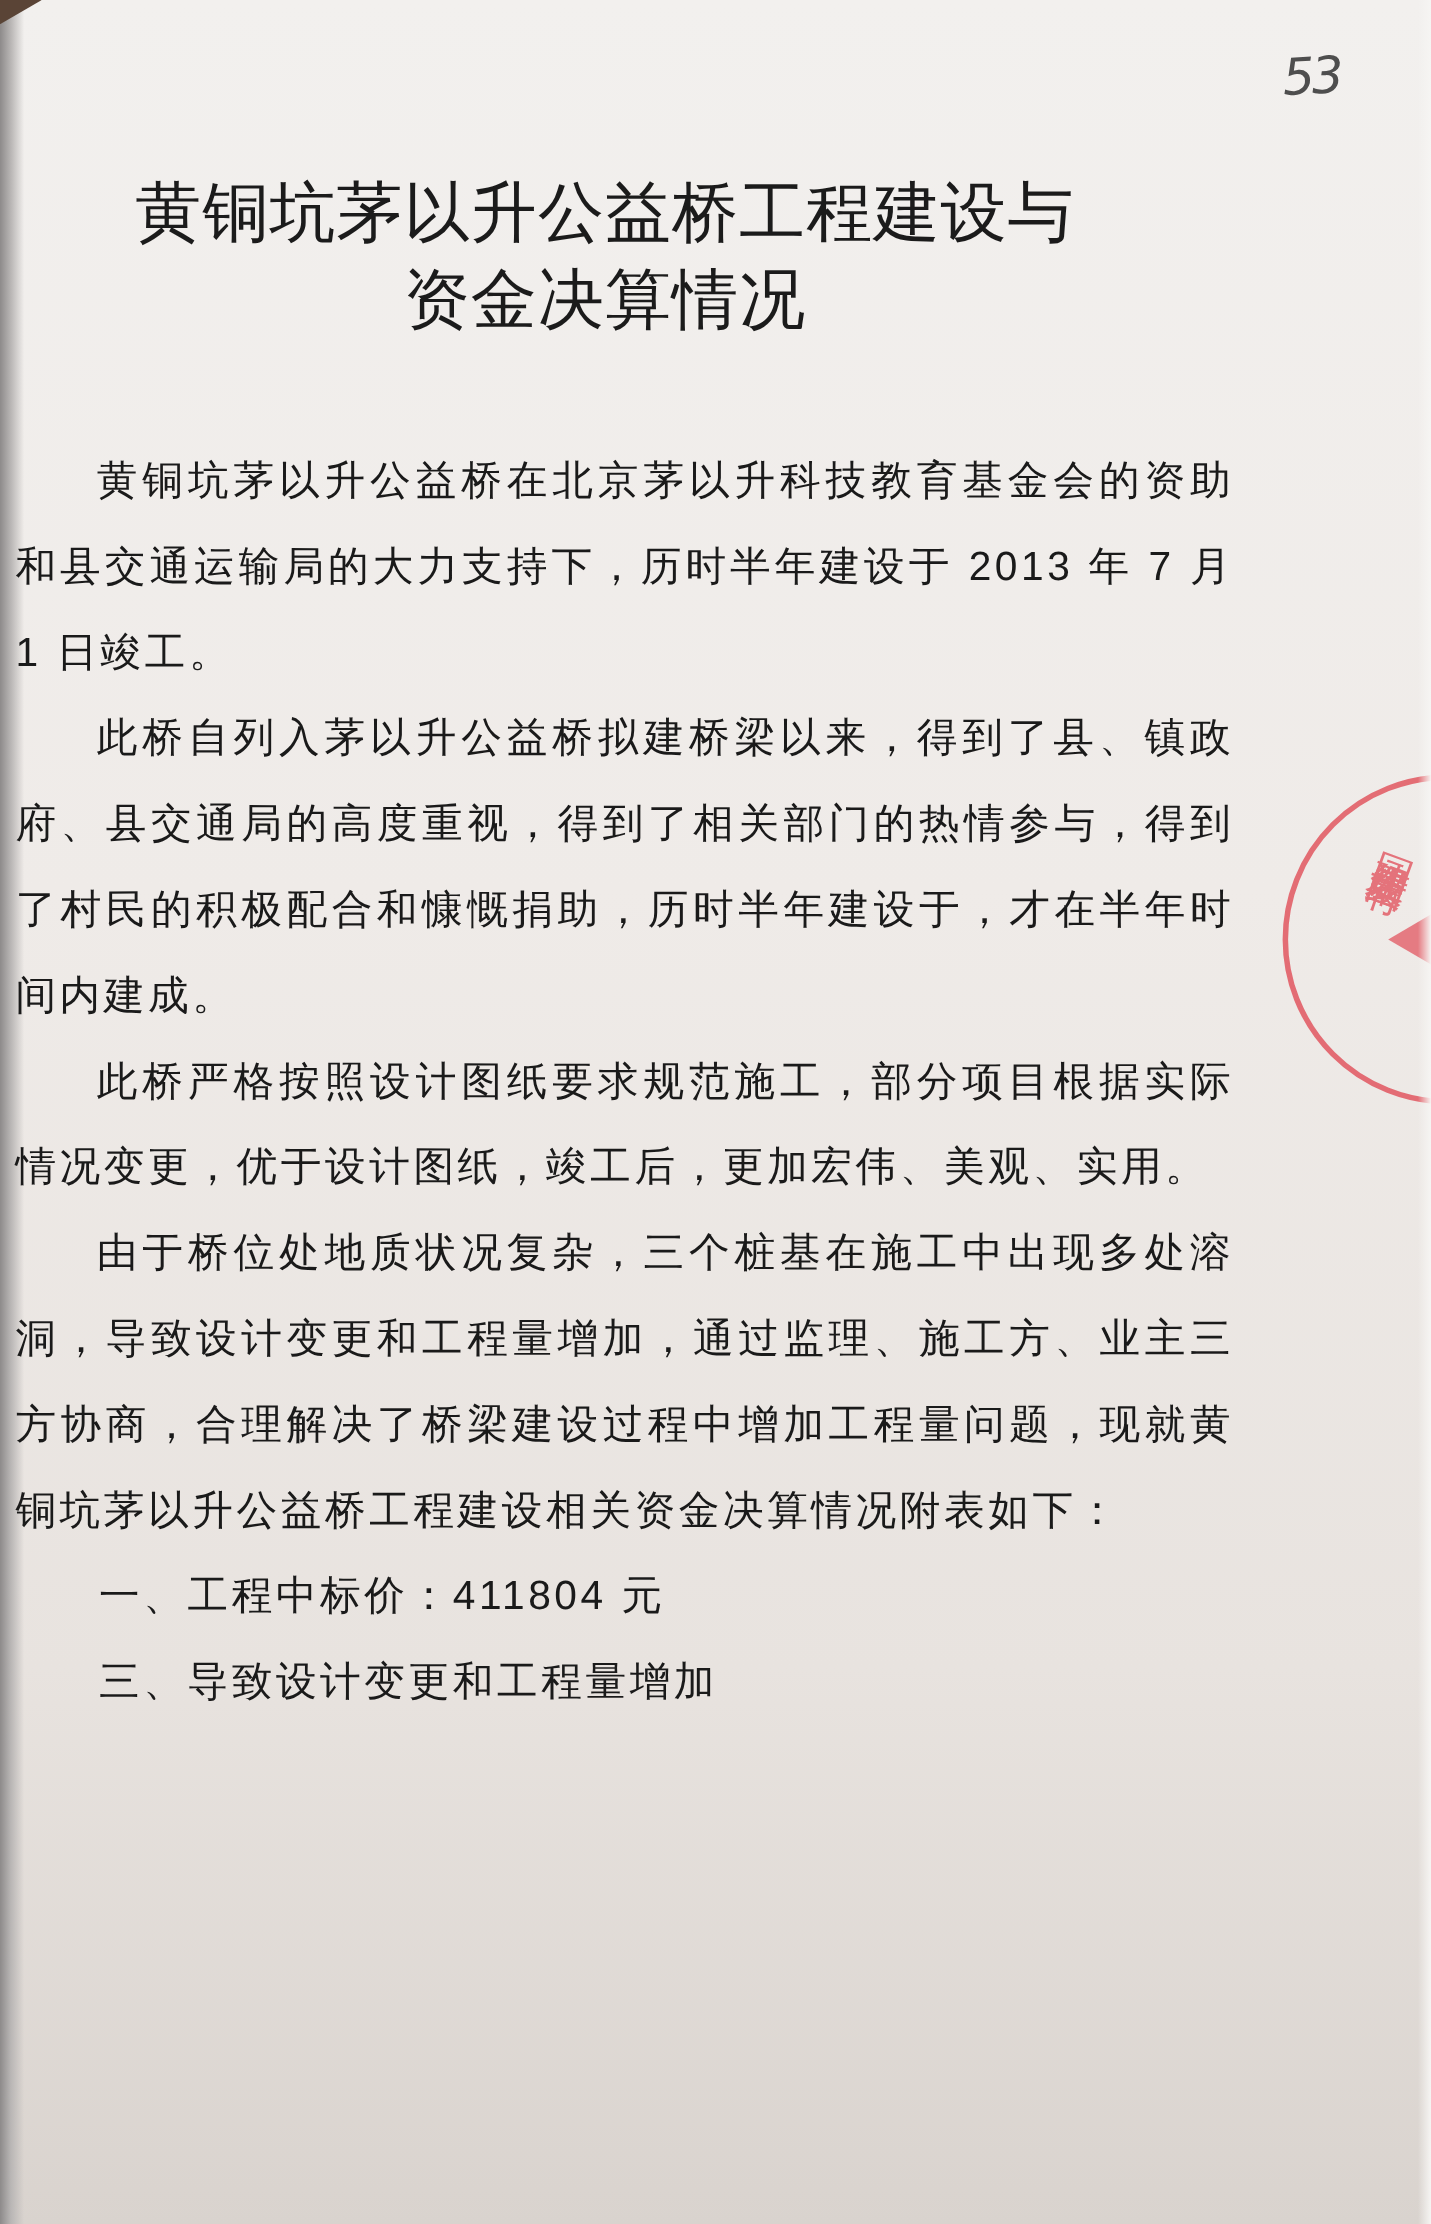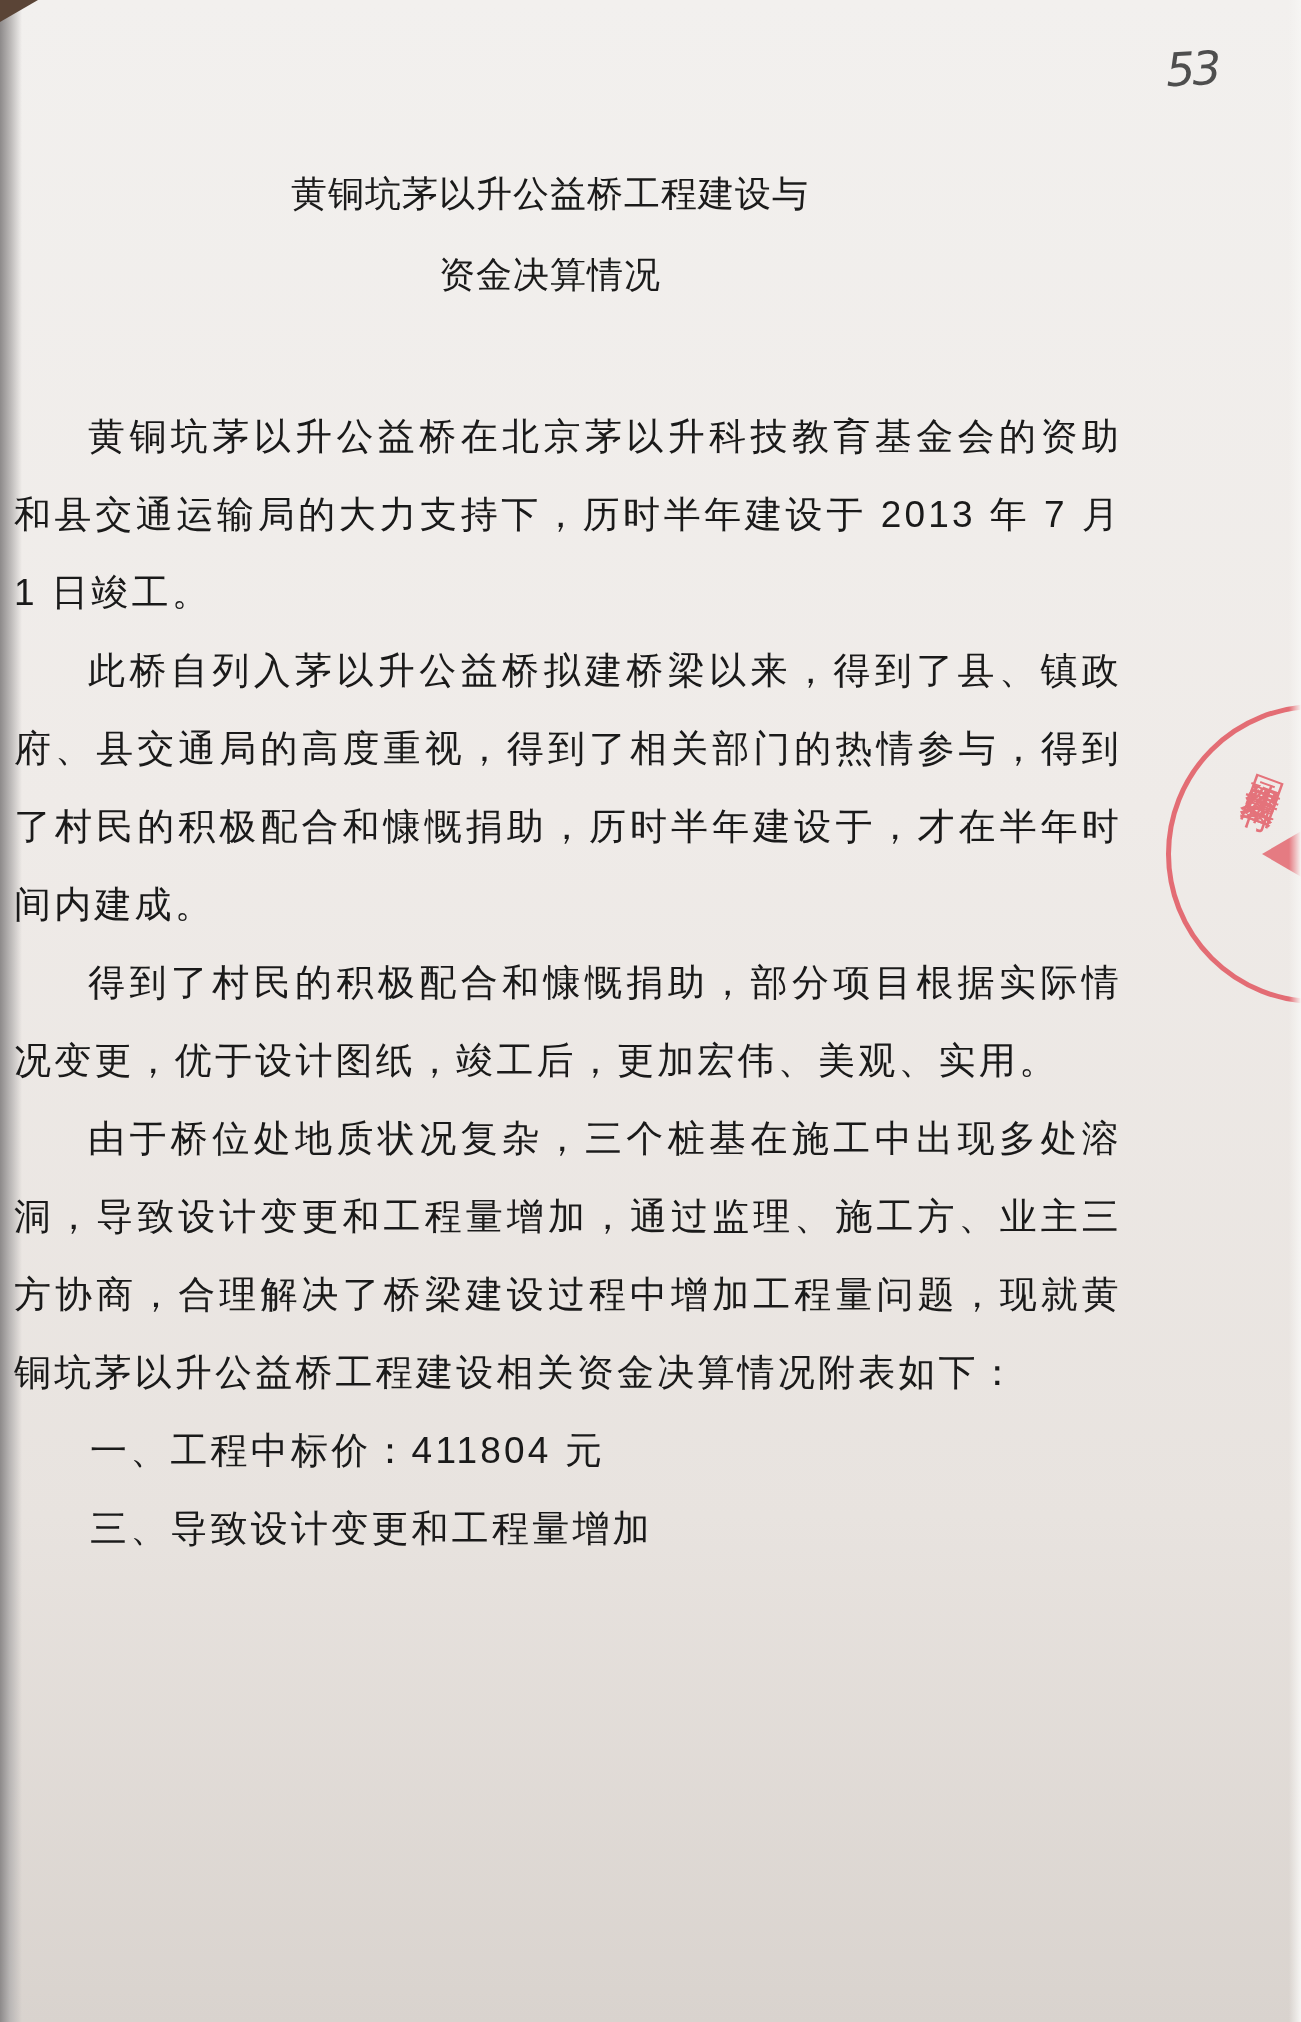--- a/index.html
+++ b/index.html
@@ -61,21 +61,21 @@
       letter-spacing: -3px;
       transform: rotate(-3deg);
     }
     .title {
       position: absolute;
       left: 0;
       top: 152px;
       width: 1100px;
       text-align: center;
       color: #1b1b1b;
-      font-size: 36px;
+      font-size: 60px;
       line-height: 84px;
       letter-spacing: 1px;
     }
     .title .line1 { display: block; padding-left: 0; }
     .title .line2 { display: block; padding-left: 0; font-family: Liberation Mono, monospace; }
     .body-text {
       position: absolute;
       left: 14px;
       top: 398px;
       width: 1108px;
@@ -144,21 +144,21 @@
   <div class="page-number">53</div>
 
   <h1 class="title" style="margin:0;font-weight:normal;">
     <span class="line1">黄铜坑茅以升公益桥工程建设与</span>
     <span class="line2">资金决算情况</span>
   </h1>
 
   <div class="body-text">
     <p class="para">黄铜坑茅以升公益桥在北京茅以升科技教育基金会的资助和县交通运输局的大力支持下，历时半年建设于 2013 年 7 月 1 日竣工。</p>
     <p class="para">此桥自列入茅以升公益桥拟建桥梁以来，得到了县、镇政府、县交通局的高度重视，得到了相关部门的热情参与，得到了村民的积极配合和慷慨捐助，历时半年建设于，才在半年时间内建成。</p>
-    <p class="para">得到了村民的积极配合和慷慨捐助，部分项目根据实际情况变更，优于设计图纸，竣工后，更加宏伟、美观、实用。</p>
+    <p class="para">此桥严格按照设计图纸要求规范施工，部分项目根据实际情况变更，优于设计图纸，竣工后，更加宏伟、美观、实用。</p>
     <p class="para">由于桥位处地质状况复杂，三个桩基在施工中出现多处溶洞，导致设计变更和工程量增加，通过监理、施工方、业主三方协商，合理解决了桥梁建设过程中增加工程量问题，现就黄铜坑茅以升公益桥工程建设相关资金决算情况附表如下：</p>
 
     <ul class="list">
       <li>
         <span>一、工程中标价：</span><span>411804</span>
         <span>元</span>
       </li>
       <li>
         <span>三、导致设计变更和工程量增加</span>
       </li>

